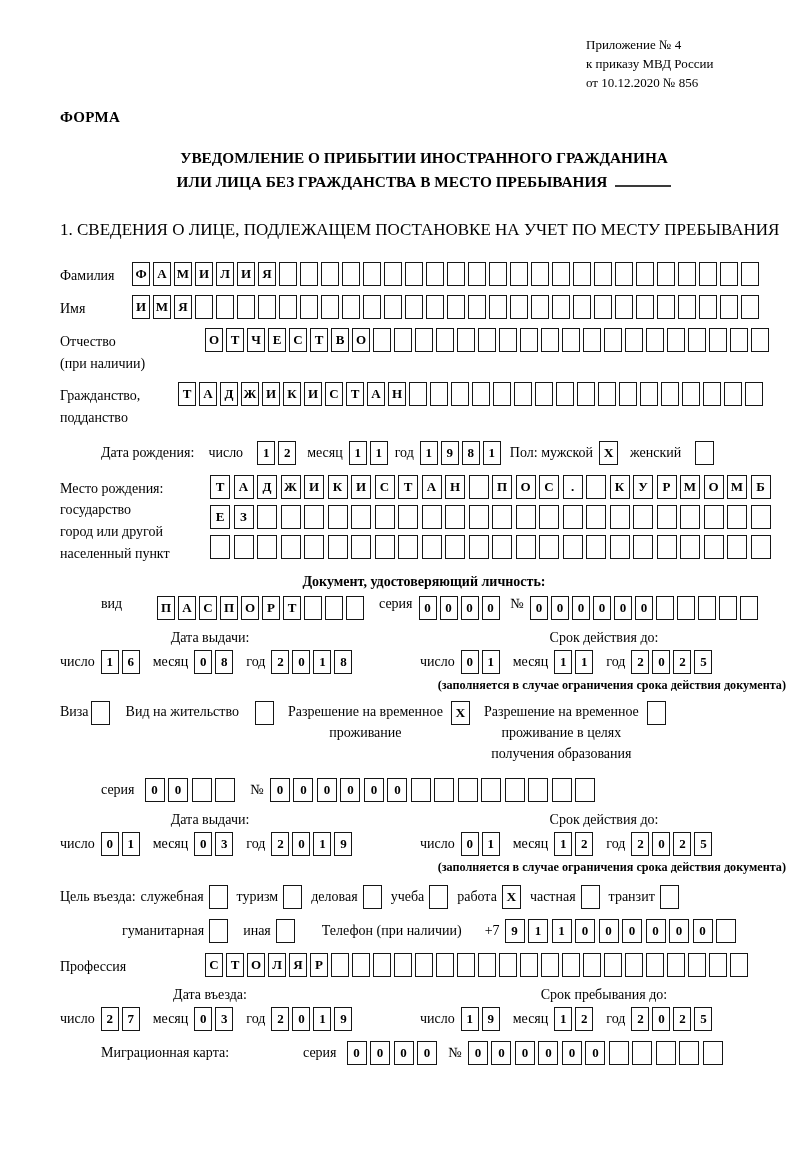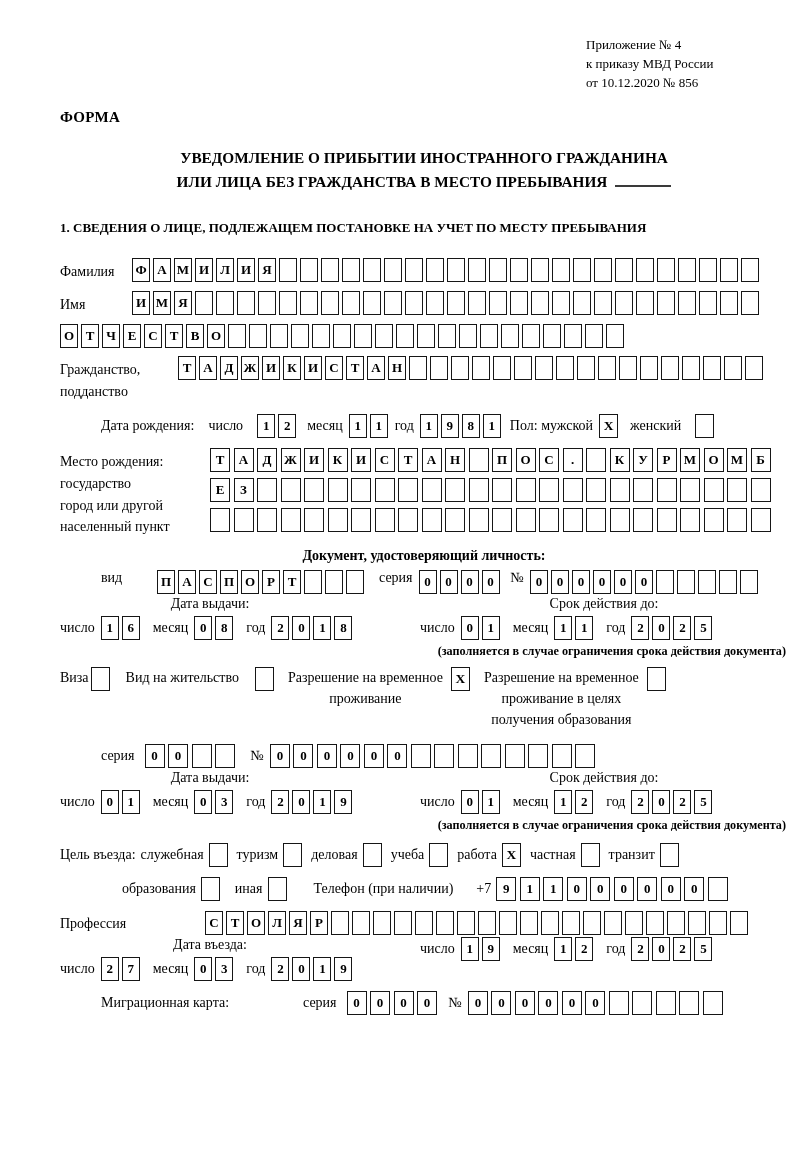--- a/index.html
+++ b/index.html
@@ -7,42 +7,42 @@
   .page{box-sizing:border-box;width:800px;height:1163px;padding:36px 12px 14px 60px;overflow:hidden;background:#fff;}
 
   
   .hdr{width:180px;margin-left:auto;margin-right:22px;font-size:13px;line-height:1.45;}
   .hdr .sub{font-size:12.2px;margin-top:4px;line-height:1.45;}
   .forma{text-align:left;padding-right:40px;font-weight:bold;font-size:15px;margin-top:16px;letter-spacing:.3px;}
 
   
   .title{margin-top:20px;text-align:center;font-weight:bold;font-size:15.3px;line-height:1.6;}
   .blank{display:inline-block;width:56px;height:11px;border-bottom:2px solid #3a3a3a;margin-left:8px;}
-  .sec{margin-top:26px;font-weight:bold;font-size:13px;}
+  .sec{margin-top:26px;font-weight:normal;font-size:17px;}
 
   
   .frow{display:flex;align-items:flex-start;margin-top:8px;}
   .flabel{flex-shrink:0;font-size:14px;line-height:1.55;padding-top:3px;}
   .cells{display:flex;flex-wrap:nowrap;}
   .cell{box-sizing:border-box;flex:0 0 auto;display:inline-flex;align-items:center;justify-content:center;
         width:18px;height:24px;border:1.7px solid #161616;margin-right:3px;background:#fff;
         font-size:13px;font-weight:bold;}
   .wide .cell{width:20px;margin-right:3.5px;}
   .checkbox{box-sizing:border-box;display:inline-flex;align-items:center;justify-content:center;
         width:19px;height:24px;border:1.7px solid #161616;background:#fff;font-size:13.5px;font-weight:bold;flex:0 0 auto;}
 
   .w72{width:72px;} .w118{width:118px;} .w145{width:145px;} .w150{width:150px;}
 
   
   .inl{display:flex;align-items:center;margin-left:41px;}
   .lbl{font-size:14px;margin-right:6px;white-space:nowrap;}
   .gap8{margin-left:8px;} .gap12{margin-left:12px;}
 
   
-  .dates{display:flex;margin-top:2px;}
+  .dates{display:flex;margin-top:10px;}
   .dcol-l{width:360px;flex-shrink:0;}
   .dcol-r{flex:1;}
   .dhead{text-align:center;font-size:14px;margin-bottom:4px;}
   .dcol-l .dhead{padding-right:60px;}
   .drow{display:flex;align-items:center;}
   .drow .cells{margin-right:10px;}
   .note{font-weight:bold;font-size:12.2px;text-align:right;margin-top:4px;padding-right:2px;}
 
   
   .intro{font-size:14px;line-height:1.75;margin-top:10px;}
@@ -145,20 +145,24 @@
         <span class="cell"></span>
         <span class="cell"></span>
         <span class="cell"></span>
         <span class="cell"></span>
         <span class="cell"></span>
         <span class="cell"></span>
       </div>
   </div>
 
   <div class="frow">
+    <div class="flabel w145">
+      <div>Отчество</div>
+      <div>(при наличии)</div>
+    </div>
     <div class="cells">
         <span class="cell">О</span>
         <span class="cell">Т</span>
         <span class="cell">Ч</span>
         <span class="cell">Е</span>
         <span class="cell">С</span>
         <span class="cell">Т</span>
         <span class="cell">В</span>
         <span class="cell">О</span>
         <span class="cell"></span>
@@ -542,21 +546,21 @@
         <span class="checkbox"></span>
       </span>
     <span class="p-item">
         <span class="p-lbl">транзит</span>
         <span class="checkbox"></span>
       </span>
   </div>
 
   <div class="prow" style="margin-left:62px;">
     <span class="p-item">
-        <span class="p-lbl">образования</span>
+        <span class="p-lbl">гуманитарная</span>
         <span class="checkbox"></span>
       </span>
     <span class="p-item" style="margin-left:6px;">
         <span class="p-lbl">иная</span>
         <span class="checkbox"></span>
       </span>
     <span class="p-lbl" style="margin-left:18px;">Телефон (при наличии)</span>
     <span class="p-lbl" style="margin-left:18px;">+7</span>
     <span class="cells wide">
         <span class="cell">9</span>
@@ -621,20 +625,21 @@
         <span class="lbl">год</span>
         <span class="cells">
             <span class="cell">2</span>
             <span class="cell">0</span>
             <span class="cell">1</span>
             <span class="cell">9</span>
           </span>
       </div>
     </div>
     <div class="dcol-r">
+      <div class="dhead">Срок пребывания до:</div>
       <div class="drow">
         <span class="lbl">число</span>
         <span class="cells">
             <span class="cell">1</span>
             <span class="cell">9</span>
           </span>
         <span class="lbl">месяц</span>
         <span class="cells">
             <span class="cell">1</span>
             <span class="cell">2</span>

